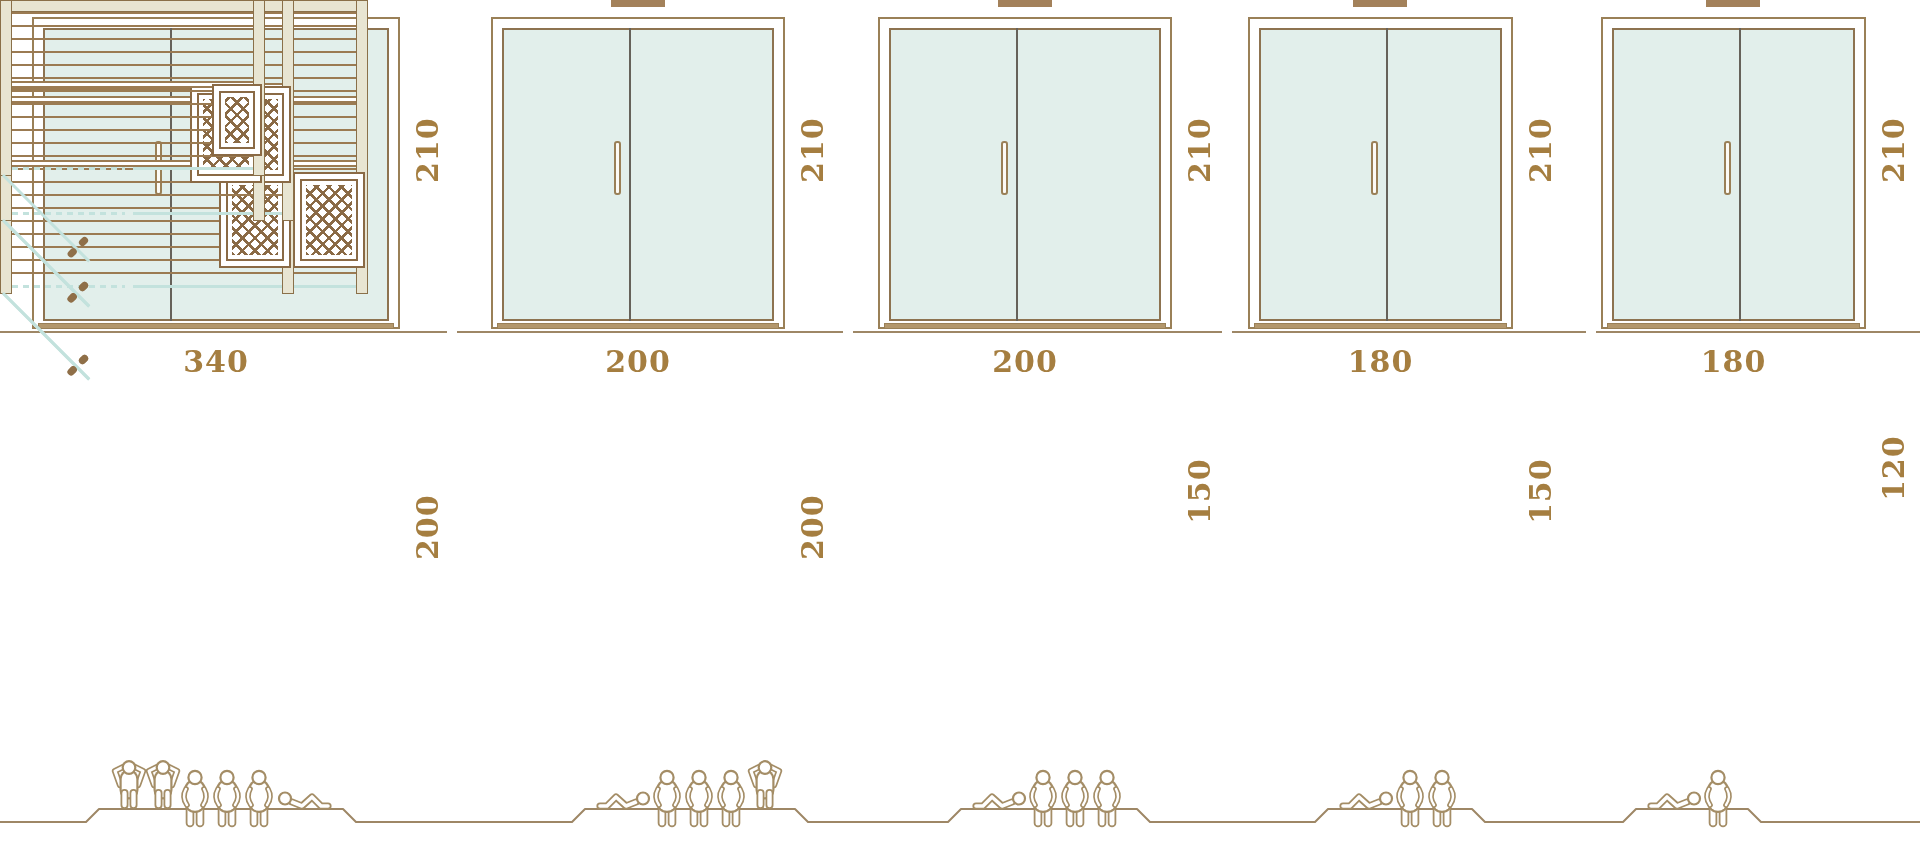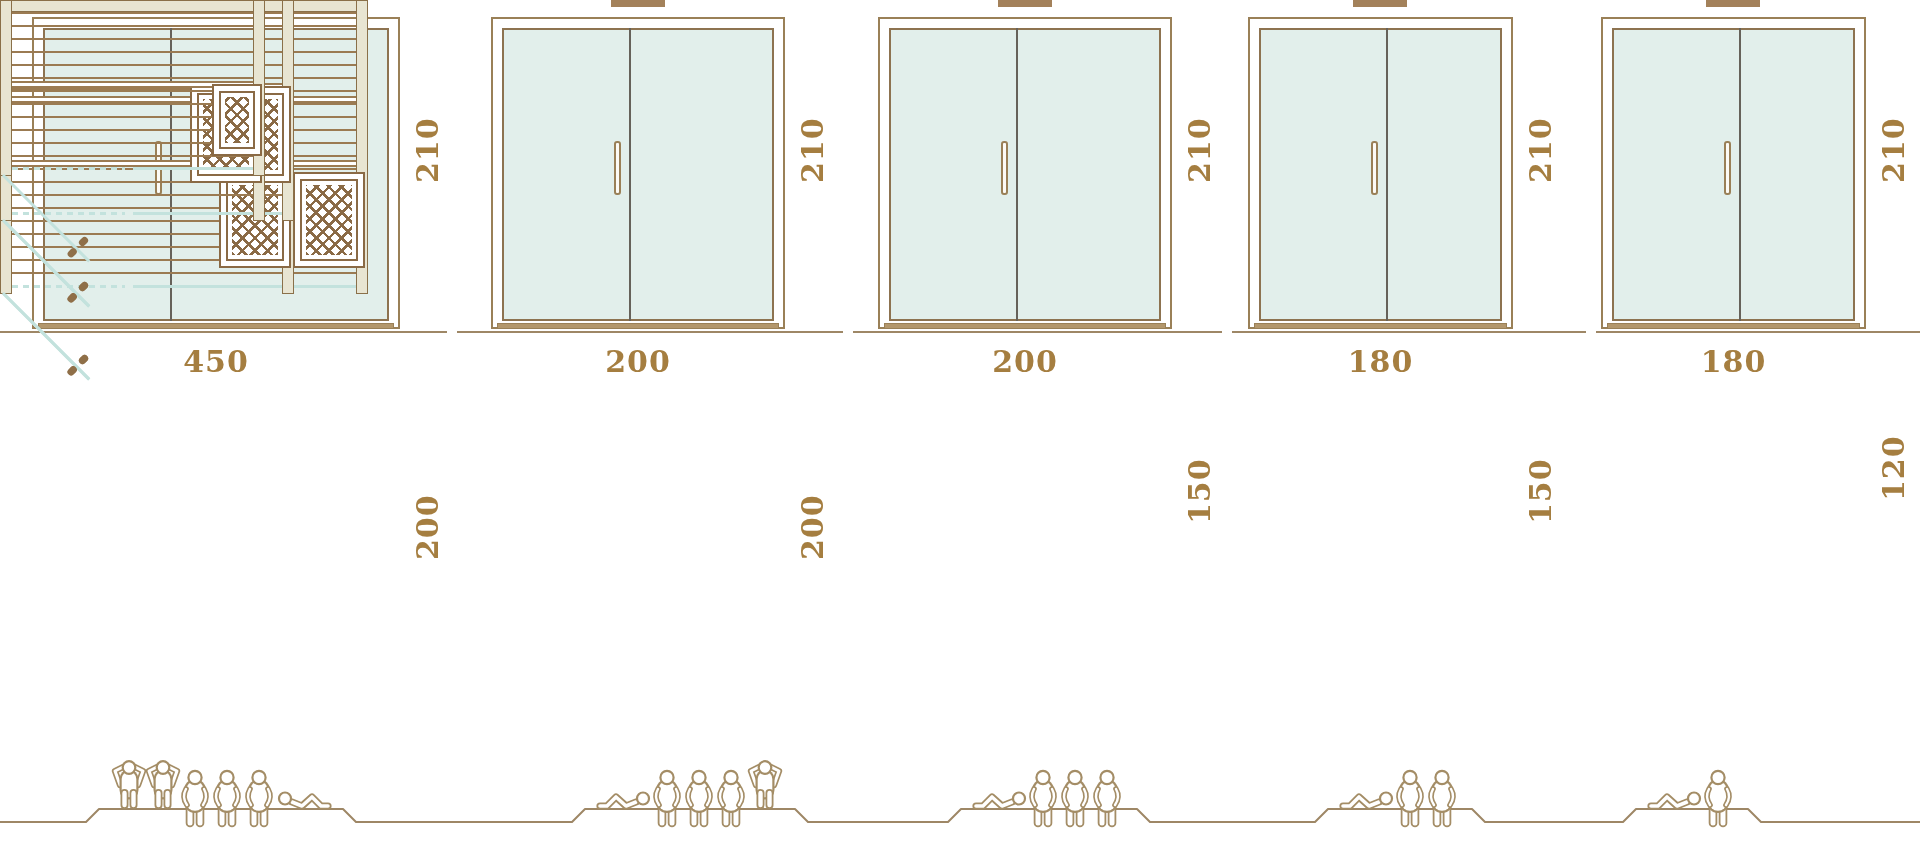--- a/index.html
+++ b/index.html
@@ -43,21 +43,21 @@
   <section class="panel">
     <div class="tab" style="left: 189px; width: 54px;"></div>
     <div class="door" style="left: 32px; width: 368px;">
       <div class="glass"></div>
       <div class="divider" style="left: 136px;"></div>
       <div class="dhandle" style="left: 121px; top: 122px;"></div>
       <div class="sill" style="left: 4px; right: 4px; bottom: -2px;"></div>
     </div>
     <div class="gndseg" style="left: 0px; width: 447px;"></div>
     <div class="dim dim-v dim-h" style="left: 410px; top: 117px; height: 66px;">210</div>
-    <div class="dim dim-w" style="left: 32px; width: 368px;">450</div>
+    <div class="dim dim-w" style="left: 32px; width: 368px;">340</div>
     <div class="plan" style="left: 32px; top: 380px; width: 368px; height: 296px;">
       <div class="wall wt" style="left: 0px; top: 0px; width: 368px; height: 12px;"></div>
       <div class="wall wl" style="left: 0px; top: 0px; width: 12px; height: 294px;"></div>
       <div class="wall wr" style="left: 356px; top: 0px; width: 12px; height: 294px;"></div>
       <div class="slats" style="left: 12px; width: 344px; top: 12px; height: 265px;"></div>
       <div class="bench ba" style="left: 12px; width: 344px; top: 160px;"></div>
       <div class="bench bb" style="left: 12px; width: 344px; top: 96px;"></div>
       <div class="heater" style="left: 293px; top: 172px; width: 72px; height: 96px;">
           <div class="heater-inner">
             <div class="heater-core"></div>

